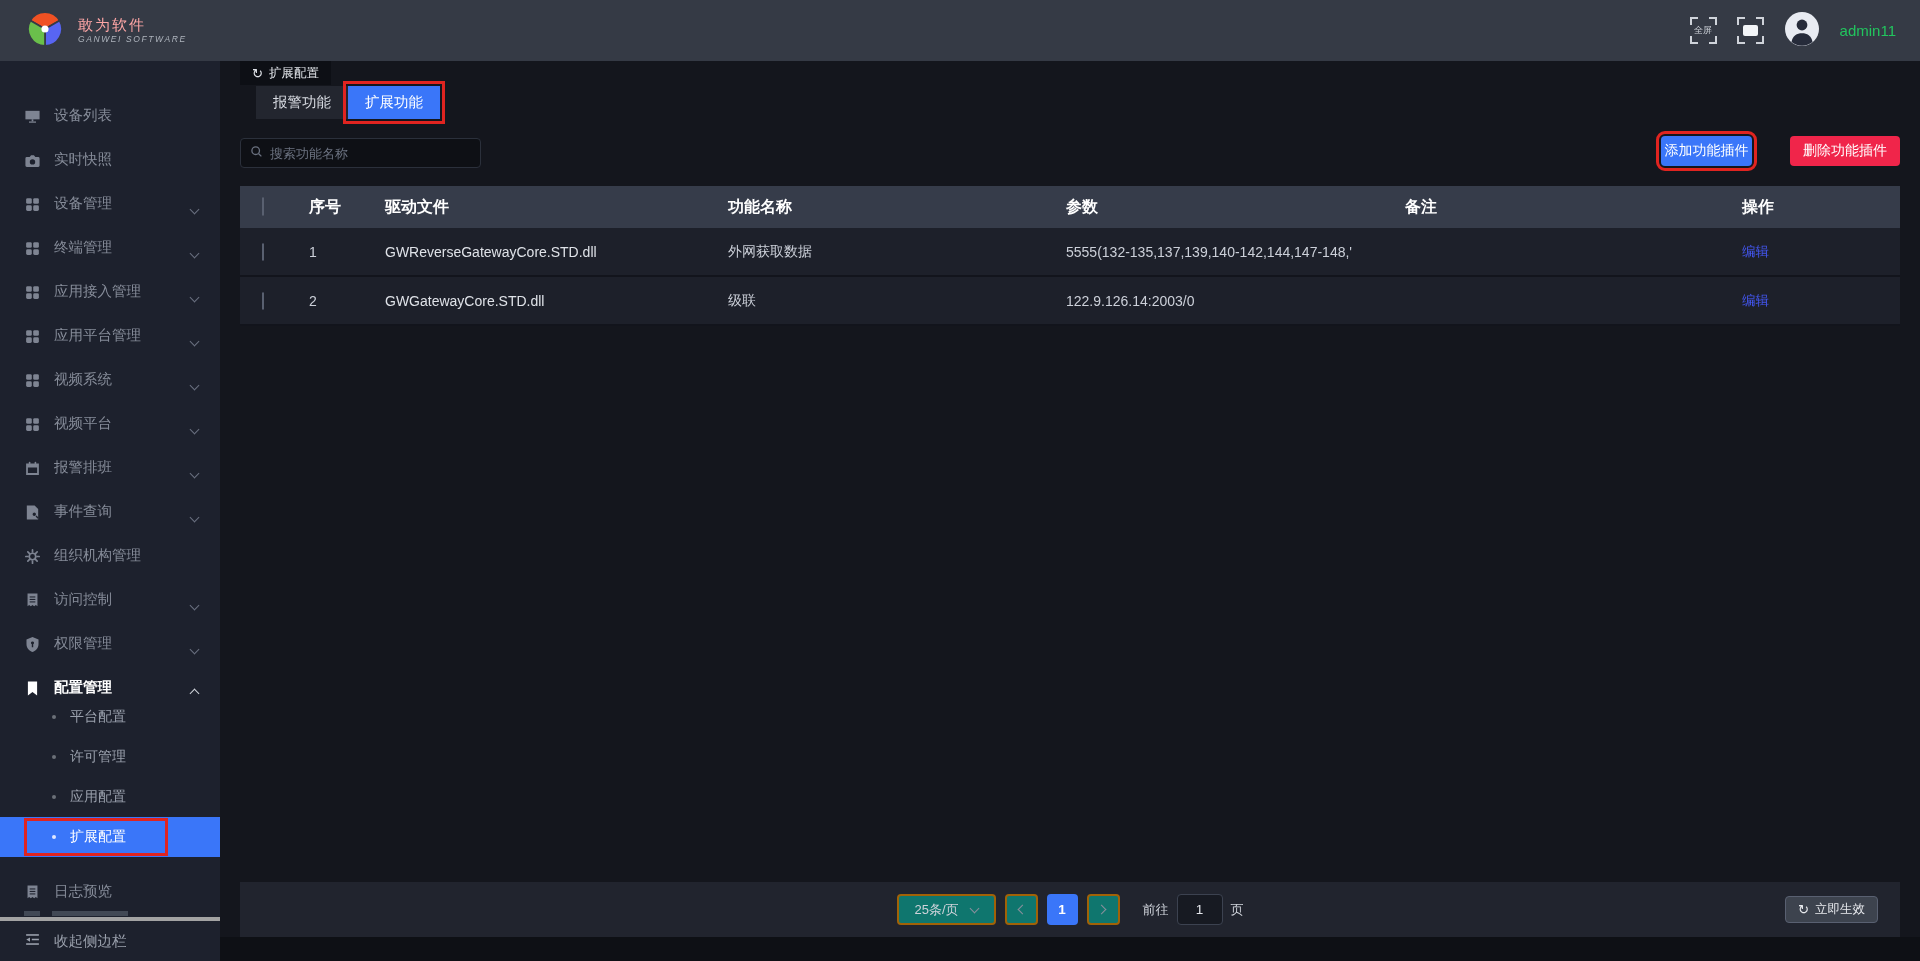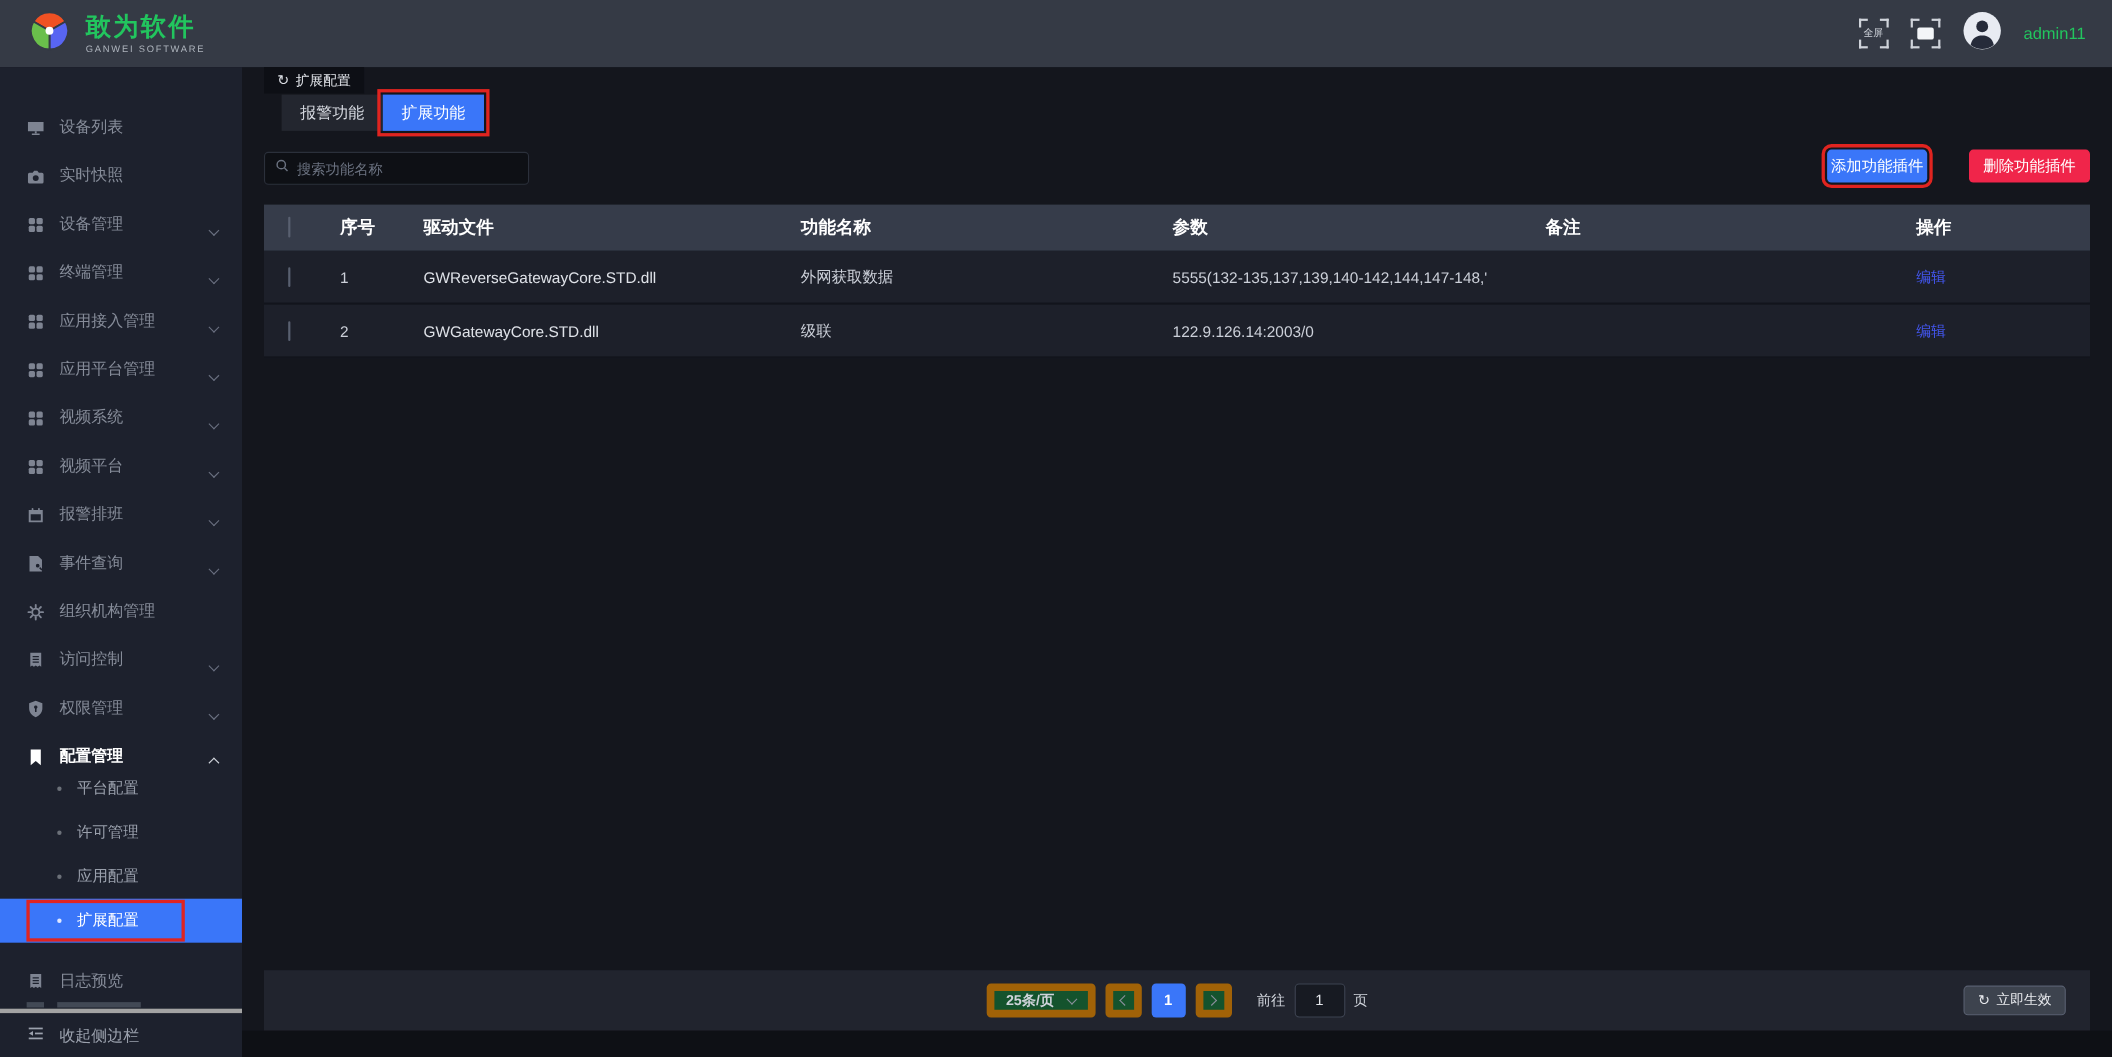--- a/index.html
+++ b/index.html
@@ -5,22 +5,22 @@
   * { margin:0; padding:0; box-sizing:border-box; }
   html,body { background:#0b0d12; }
   body { font-family:"Liberation Sans","DejaVu Sans",sans-serif; }
   .app { position:relative; width:1920px; height:961px; background:#14161d; overflow:hidden; }
 
   
   .topbar { position:absolute; left:0; top:0; width:1920px; height:61px; background:#353a45;
             display:flex; align-items:center; justify-content:space-between; padding:0 24px 0 26px; }
   .brand { display:flex; align-items:center; gap:14px; }
   .brand-text { display:flex; flex-direction:column; line-height:1.05; }
-  .brand-title { color:#22c55e; font-size:23px; font-weight:bold; letter-spacing:2px; }
-  .brand-sub { color:#aeb4bd; font-size:8.5px; letter-spacing:1.6px; margin-top:3px; }
+  .brand-title { color:#fca5a5; font-size:15px; font-weight:normal; letter-spacing:2px; }
+  .brand-sub { color:#aeb4bd; font-size:8.5px; letter-spacing:1.6px; margin-top:3px;font-style:italic; }
   .top-right { display:flex; align-items:center; gap:20px; }
   .corners { position:relative; width:27px; height:27px; cursor:pointer; }
   .corners i { position:absolute; width:8px; height:8px; border:0 solid #cfd3da; }
   .corners i:nth-child(1){ left:0; top:0; border-left-width:2px; border-top-width:2px; }
   .corners i:nth-child(2){ right:0; top:0; border-right-width:2px; border-top-width:2px; }
   .corners i:nth-child(3){ left:0; bottom:0; border-left-width:2px; border-bottom-width:2px; }
   .corners i:nth-child(4){ right:0; bottom:0; border-right-width:2px; border-bottom-width:2px; }
   .corners .fs-label { position:absolute; inset:0; display:flex; align-items:center; justify-content:center;
                        color:#cfd3da; font-size:9px; }
   .corners .cap-rect { position:absolute; left:6px; top:8px; width:15px; height:11px; background:#f3f5f8; border-radius:2px; }
@@ -84,22 +84,22 @@
   .cell-check { padding-left:22px; }
   .checkbox { width:15px; height:15px; border:1.5px solid #596070; border-radius:3px; background:transparent; cursor:pointer; }
   .cell-driver { color:#dfe2e8; }
   .link-edit { color:#4356ee; font-size:13.5px; cursor:pointer; }
 
   
   .footer-bar { position:absolute; left:20px; top:821px; width:1660px; height:55px; background:#21242e;
                 display:flex; align-items:center; justify-content:center; }
   .bottom-strip { position:absolute; left:0; top:876px; width:100%; height:24px; background:#0e1015; }
   .pager { display:flex; align-items:center; gap:9px; font-size:13px; color:#cfd3da; }
-  .pg-box { height:31px; background:#14532d; border:7px solid #a16207; border-radius:4px;
-            display:flex; align-items:center; justify-content:center; color:#cfd3da; cursor:pointer;font-weight:bold; }
+  .pg-box { height:31px; background:#0f766e; border:2px solid #a16207; border-radius:4px;
+            display:flex; align-items:center; justify-content:center; color:#cfd3da; cursor:pointer; }
   .pg-size { width:99px; gap:12px; font-size:13px; }
   .pg-size .chev { position:static; border-color:#8a8f9c; }
   .pg-nav { width:33px; }
   .pg-nav .chev { position:static; width:7px; height:7px; border-color:#8a8f9c; }
   .chev.left { transform:rotate(135deg); margin-left:3px; }
   .chev.right { transform:rotate(-45deg); margin-right:3px; }
   .pg-page { width:31px; background:#3a76f9; border:none; color:#fff; font-weight:bold; font-size:13.5px; }
   .pg-goto { display:flex; align-items:center; gap:8px; margin-left:14px; }
   .pg-input { width:46px; height:31px; background:#171a22; border:1px solid #3c4250; border-radius:4px;
               color:#e4e6eb; text-align:center; font-size:13.5px; outline:none; font-family:inherit; }

